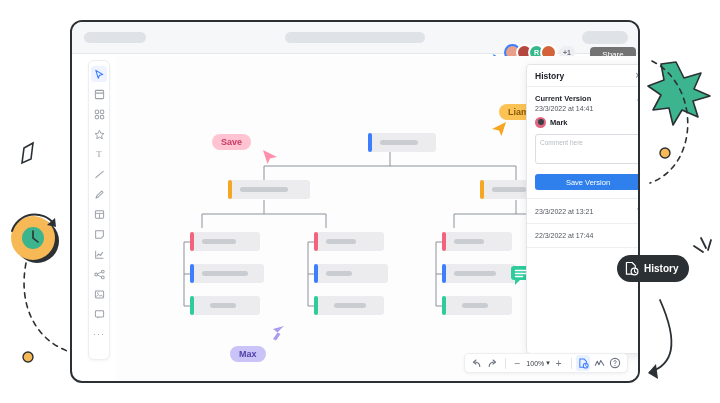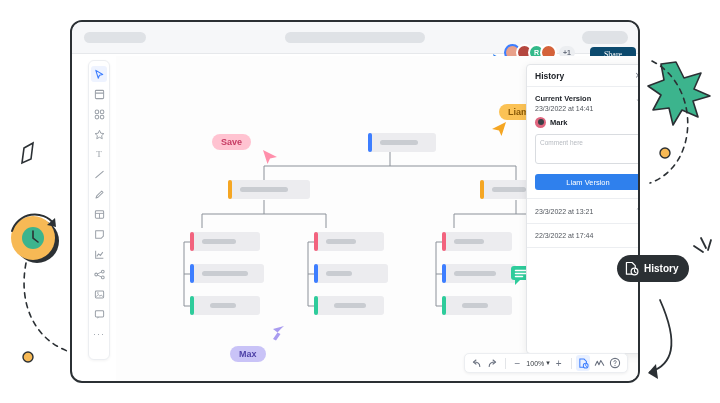--- a/index.html
+++ b/index.html
@@ -43,23 +43,23 @@
   }
   .av.ring { border-color: #3d7eff; }
   .av-group { display:flex; }
   .av-group .av { margin-left: -5px; }
   .plus1 {
     margin-left: 2px; background:#eceef1; color:#6b7280;
     font-size: 7px; border-radius: 9px; padding: 3px 4px; font-weight:bold;
   }
   .share-btn {
     position: absolute; left: 518px; top: 25px;
-    width: 46px; height: 15px; background: #0c4a6e; color: #fff;
+    width: 46px; height: 15px; background: #737373; color: #fff;
     font-size: 8px; border-radius: 4px; display:flex;
-    align-items:center; justify-content:center; border:none; cursor:pointer;font-family:Liberation Serif, serif;
+    align-items:center; justify-content:center; border:none; cursor:pointer;
   }
 
   
   .iconbar {
     position:absolute; left: 455px; top: 38px; width: 115px; height: 22px;
     display:flex; align-items:center; justify-content:space-between;
   }
   .ib { width: 16px; height: 16px; display:flex; align-items:center;
         justify-content:center; color:#8b9199; position:relative; cursor:pointer;}
   .beta {
@@ -451,21 +451,21 @@
         <div class="row1">
           <span class="vname">Current Version</span>
           <span class="chev">⌄</span>
         </div>
         <div class="vdate">23/3/2022 at 14:41</div>
         <div class="hauthor">
           <span class="ava"></span>
           <span class="nm">Mark</span>
         </div>
         <textarea class="hcomment" placeholder="Comment here" style=""></textarea>
-        <button class="hsave">Liam Version</button>
+        <button class="hsave">Save Version</button>
       </div>
 
       <div class="hitem">
         <span class="d">23/3/2022 at 13:21</span>
         <span class="chev">⌃</span>
       </div>
       <div class="hitem">
         <span class="d">22/3/2022 at 17:44</span>
       </div>
     </div>

